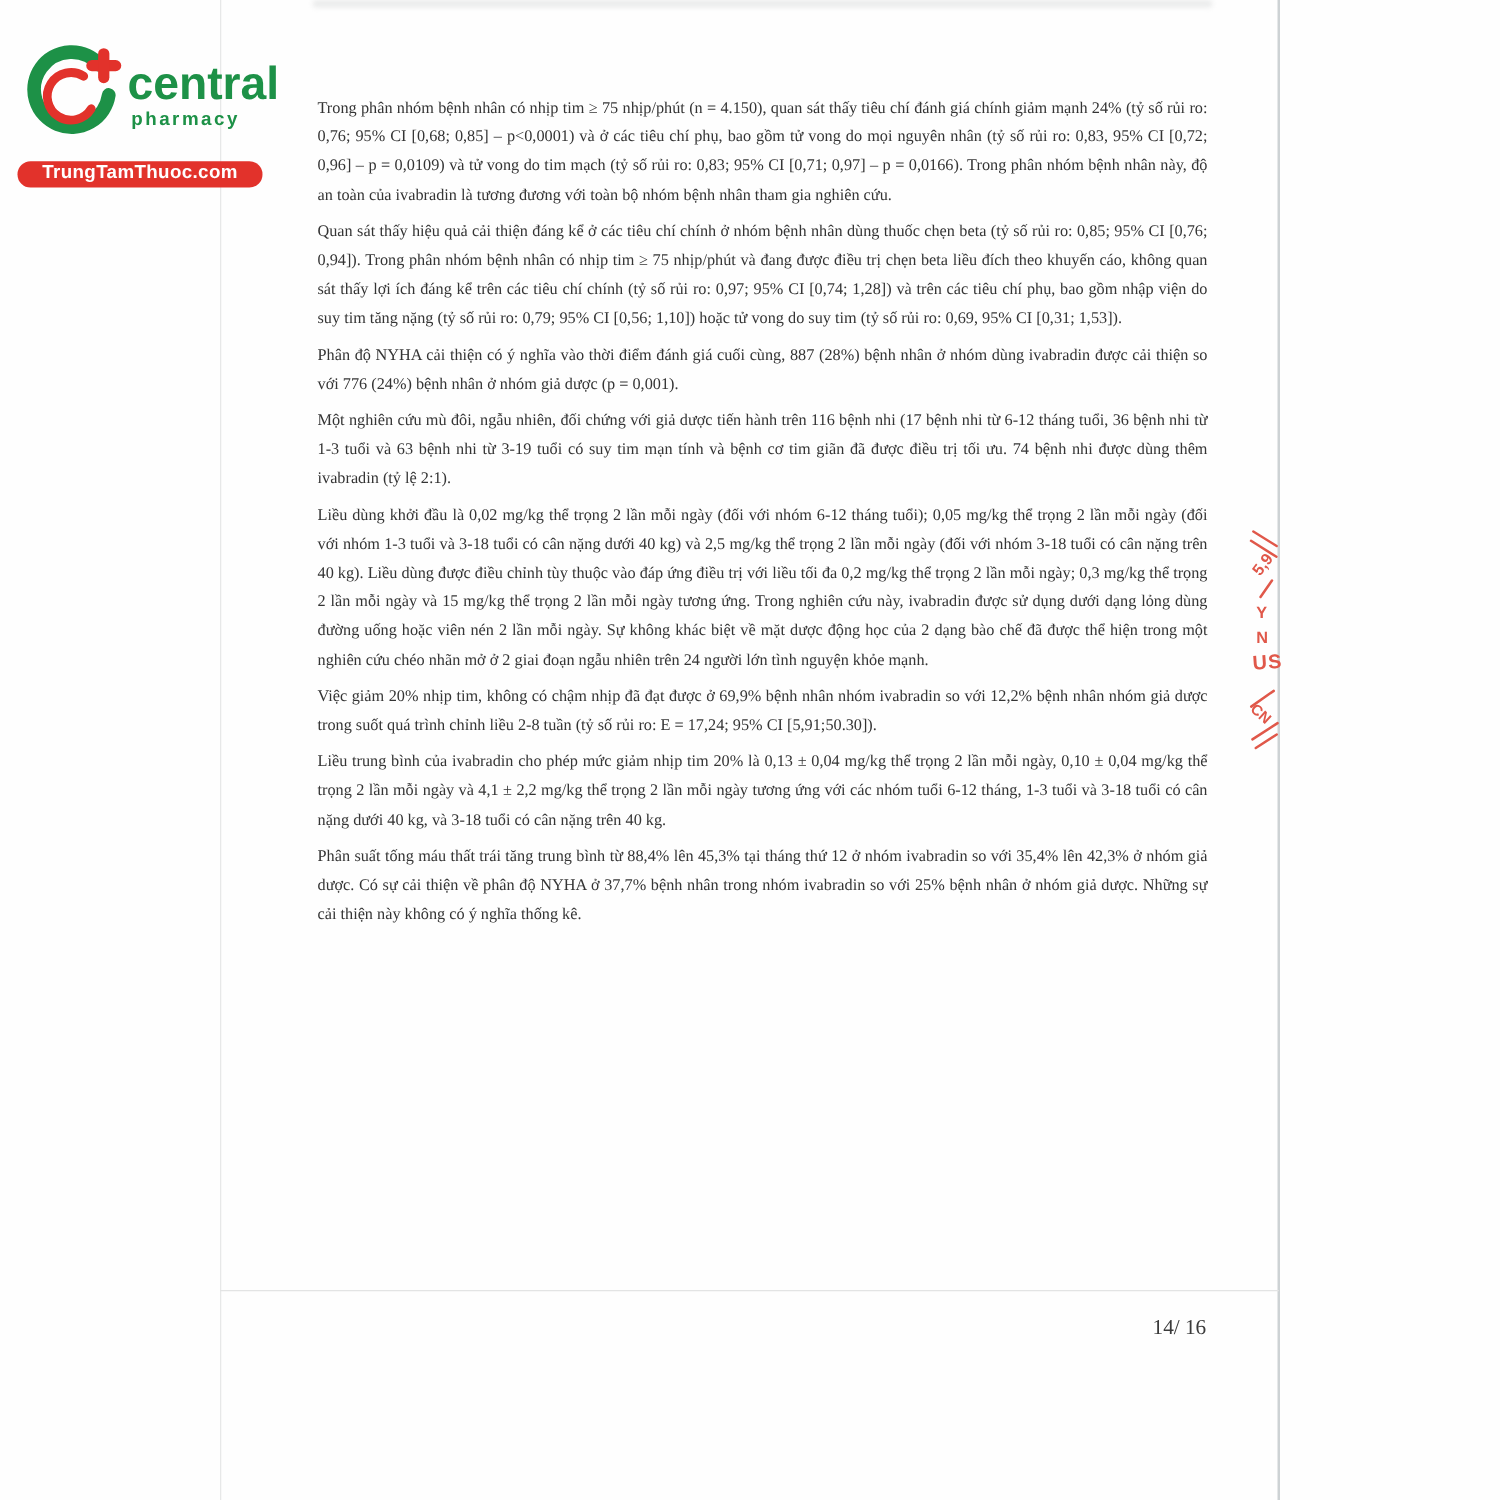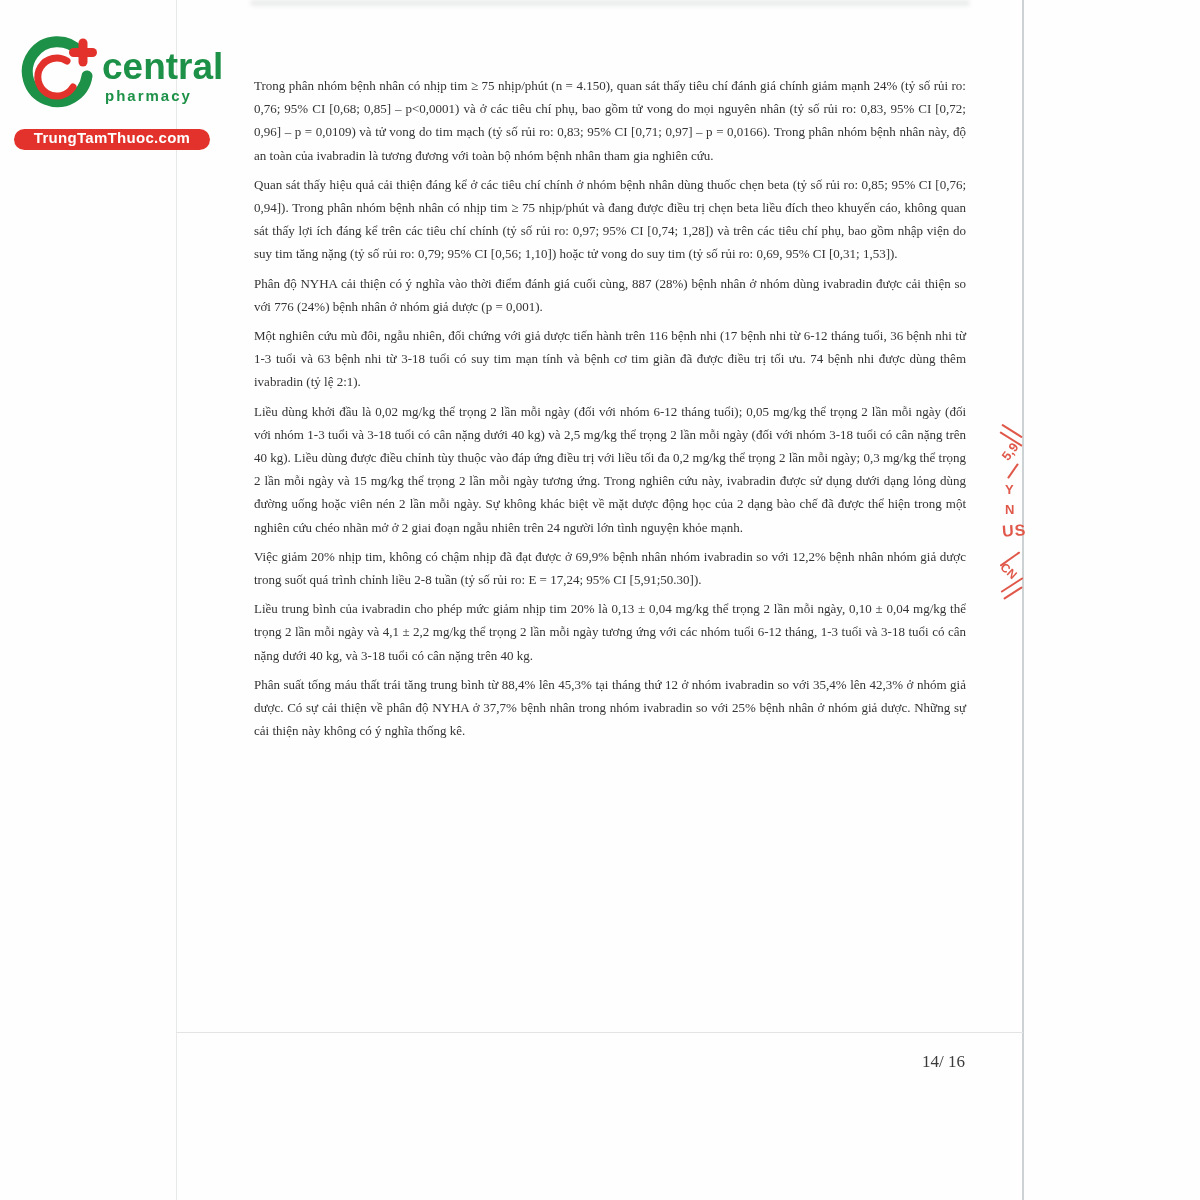--- a/index.html
+++ b/index.html
@@ -81,21 +81,21 @@
     </div>
     <div class="logo-banner">
       <span>TrungTamThuoc.com</span>
     </div>
   </div>
 
   <div class="doc-body">
     <p>Trong phân nhóm bệnh nhân có nhịp tim ≥ 75 nhịp/phút (n = 4.150), quan sát thấy tiêu chí đánh giá chính giảm mạnh 24% (tỷ số rủi ro: 0,76; 95% CI [0,68; 0,85] – p&lt;0,0001) và ở các tiêu chí phụ, bao gồm tử vong do mọi nguyên nhân (tỷ số rủi ro: 0,83, 95% CI [0,72; 0,96] – p = 0,0109) và tử vong do tim mạch (tỷ số rủi ro: 0,83; 95% CI [0,71; 0,97] – p = 0,0166). Trong phân nhóm bệnh nhân này, độ an toàn của ivabradin là tương đương với toàn bộ nhóm bệnh nhân tham gia nghiên cứu.</p>
     <p>Quan sát thấy hiệu quả cải thiện đáng kể ở các tiêu chí chính ở nhóm bệnh nhân dùng thuốc chẹn beta (tỷ số rủi ro: 0,85; 95% CI [0,76; 0,94]). Trong phân nhóm bệnh nhân có nhịp tim ≥ 75 nhịp/phút và đang được điều trị chẹn beta liều đích theo khuyến cáo, không quan sát thấy lợi ích đáng kể trên các tiêu chí chính (tỷ số rủi ro: 0,97; 95% CI [0,74; 1,28]) và trên các tiêu chí phụ, bao gồm nhập viện do suy tim tăng nặng (tỷ số rủi ro: 0,79; 95% CI [0,56; 1,10]) hoặc tử vong do suy tim (tỷ số rủi ro: 0,69, 95% CI [0,31; 1,53]).</p>
     <p>Phân độ NYHA cải thiện có ý nghĩa vào thời điểm đánh giá cuối cùng, 887 (28%) bệnh nhân ở nhóm dùng ivabradin được cải thiện so với 776 (24%) bệnh nhân ở nhóm giả dược (p = 0,001).</p>
-    <p>Một nghiên cứu mù đôi, ngẫu nhiên, đối chứng với giả dược tiến hành trên 116 bệnh nhi (17 bệnh nhi từ 6-12 tháng tuổi, 36 bệnh nhi từ 1-3 tuổi và 63 bệnh nhi từ 3-18 tuổi có suy tim mạn tính và bệnh cơ tim giãn đã được điều trị tối ưu. 74 bệnh nhi được dùng thêm ivabradin (tỷ lệ 2:1).</p>
+    <p>Một nghiên cứu mù đôi, ngẫu nhiên, đối chứng với giả dược tiến hành trên 116 bệnh nhi (17 bệnh nhi từ 6-12 tháng tuổi, 36 bệnh nhi từ 1-3 tuổi và 63 bệnh nhi từ 3-19 tuổi có suy tim mạn tính và bệnh cơ tim giãn đã được điều trị tối ưu. 74 bệnh nhi được dùng thêm ivabradin (tỷ lệ 2:1).</p>
     <p>Liều dùng khởi đầu là 0,02 mg/kg thể trọng 2 lần mỗi ngày (đối với nhóm 6-12 tháng tuổi); 0,05 mg/kg thể trọng 2 lần mỗi ngày (đối với nhóm 1-3 tuổi và 3-18 tuổi có cân nặng dưới 40 kg) và 2,5 mg/kg thể trọng 2 lần mỗi ngày (đối với nhóm 3-18 tuổi có cân nặng trên 40 kg). Liều dùng được điều chỉnh tùy thuộc vào đáp ứng điều trị với liều tối đa 0,2 mg/kg thể trọng 2 lần mỗi ngày; 0,3 mg/kg thể trọng 2 lần mỗi ngày và 15 mg/kg thể trọng 2 lần mỗi ngày tương ứng. Trong nghiên cứu này, ivabradin được sử dụng dưới dạng lỏng dùng đường uống hoặc viên nén 2 lần mỗi ngày. Sự không khác biệt về mặt dược động học của 2 dạng bào chế đã được thể hiện trong một nghiên cứu chéo nhãn mở ở 2 giai đoạn ngẫu nhiên trên 24 người lớn tình nguyện khỏe mạnh.</p>
     <p>Việc giảm 20% nhịp tim, không có chậm nhịp đã đạt được ở 69,9% bệnh nhân nhóm ivabradin so với 12,2% bệnh nhân nhóm giả dược trong suốt quá trình chỉnh liều 2-8 tuần (tỷ số rủi ro: E = 17,24; 95% CI [5,91;50.30]).</p>
     <p>Liều trung bình của ivabradin cho phép mức giảm nhịp tim 20% là 0,13 ± 0,04 mg/kg thể trọng 2 lần mỗi ngày, 0,10 ± 0,04 mg/kg thể trọng 2 lần mỗi ngày và 4,1 ± 2,2 mg/kg thể trọng 2 lần mỗi ngày tương ứng với các nhóm tuổi 6-12 tháng, 1-3 tuổi và 3-18 tuổi có cân nặng dưới 40 kg, và 3-18 tuổi có cân nặng trên 40 kg.</p>
     <p>Phân suất tống máu thất trái tăng trung bình từ 88,4% lên 45,3% tại tháng thứ 12 ở nhóm ivabradin so với 35,4% lên 42,3% ở nhóm giả dược. Có sự cải thiện về phân độ NYHA ở 37,7% bệnh nhân trong nhóm ivabradin so với 25% bệnh nhân ở nhóm giả dược. Những sự cải thiện này không có ý nghĩa thống kê.</p>
   </div>
 
   <div class="page-number">14/ 16</div>
 
   <div class="stamp">
     <div class="ln s-arc1"></div>

